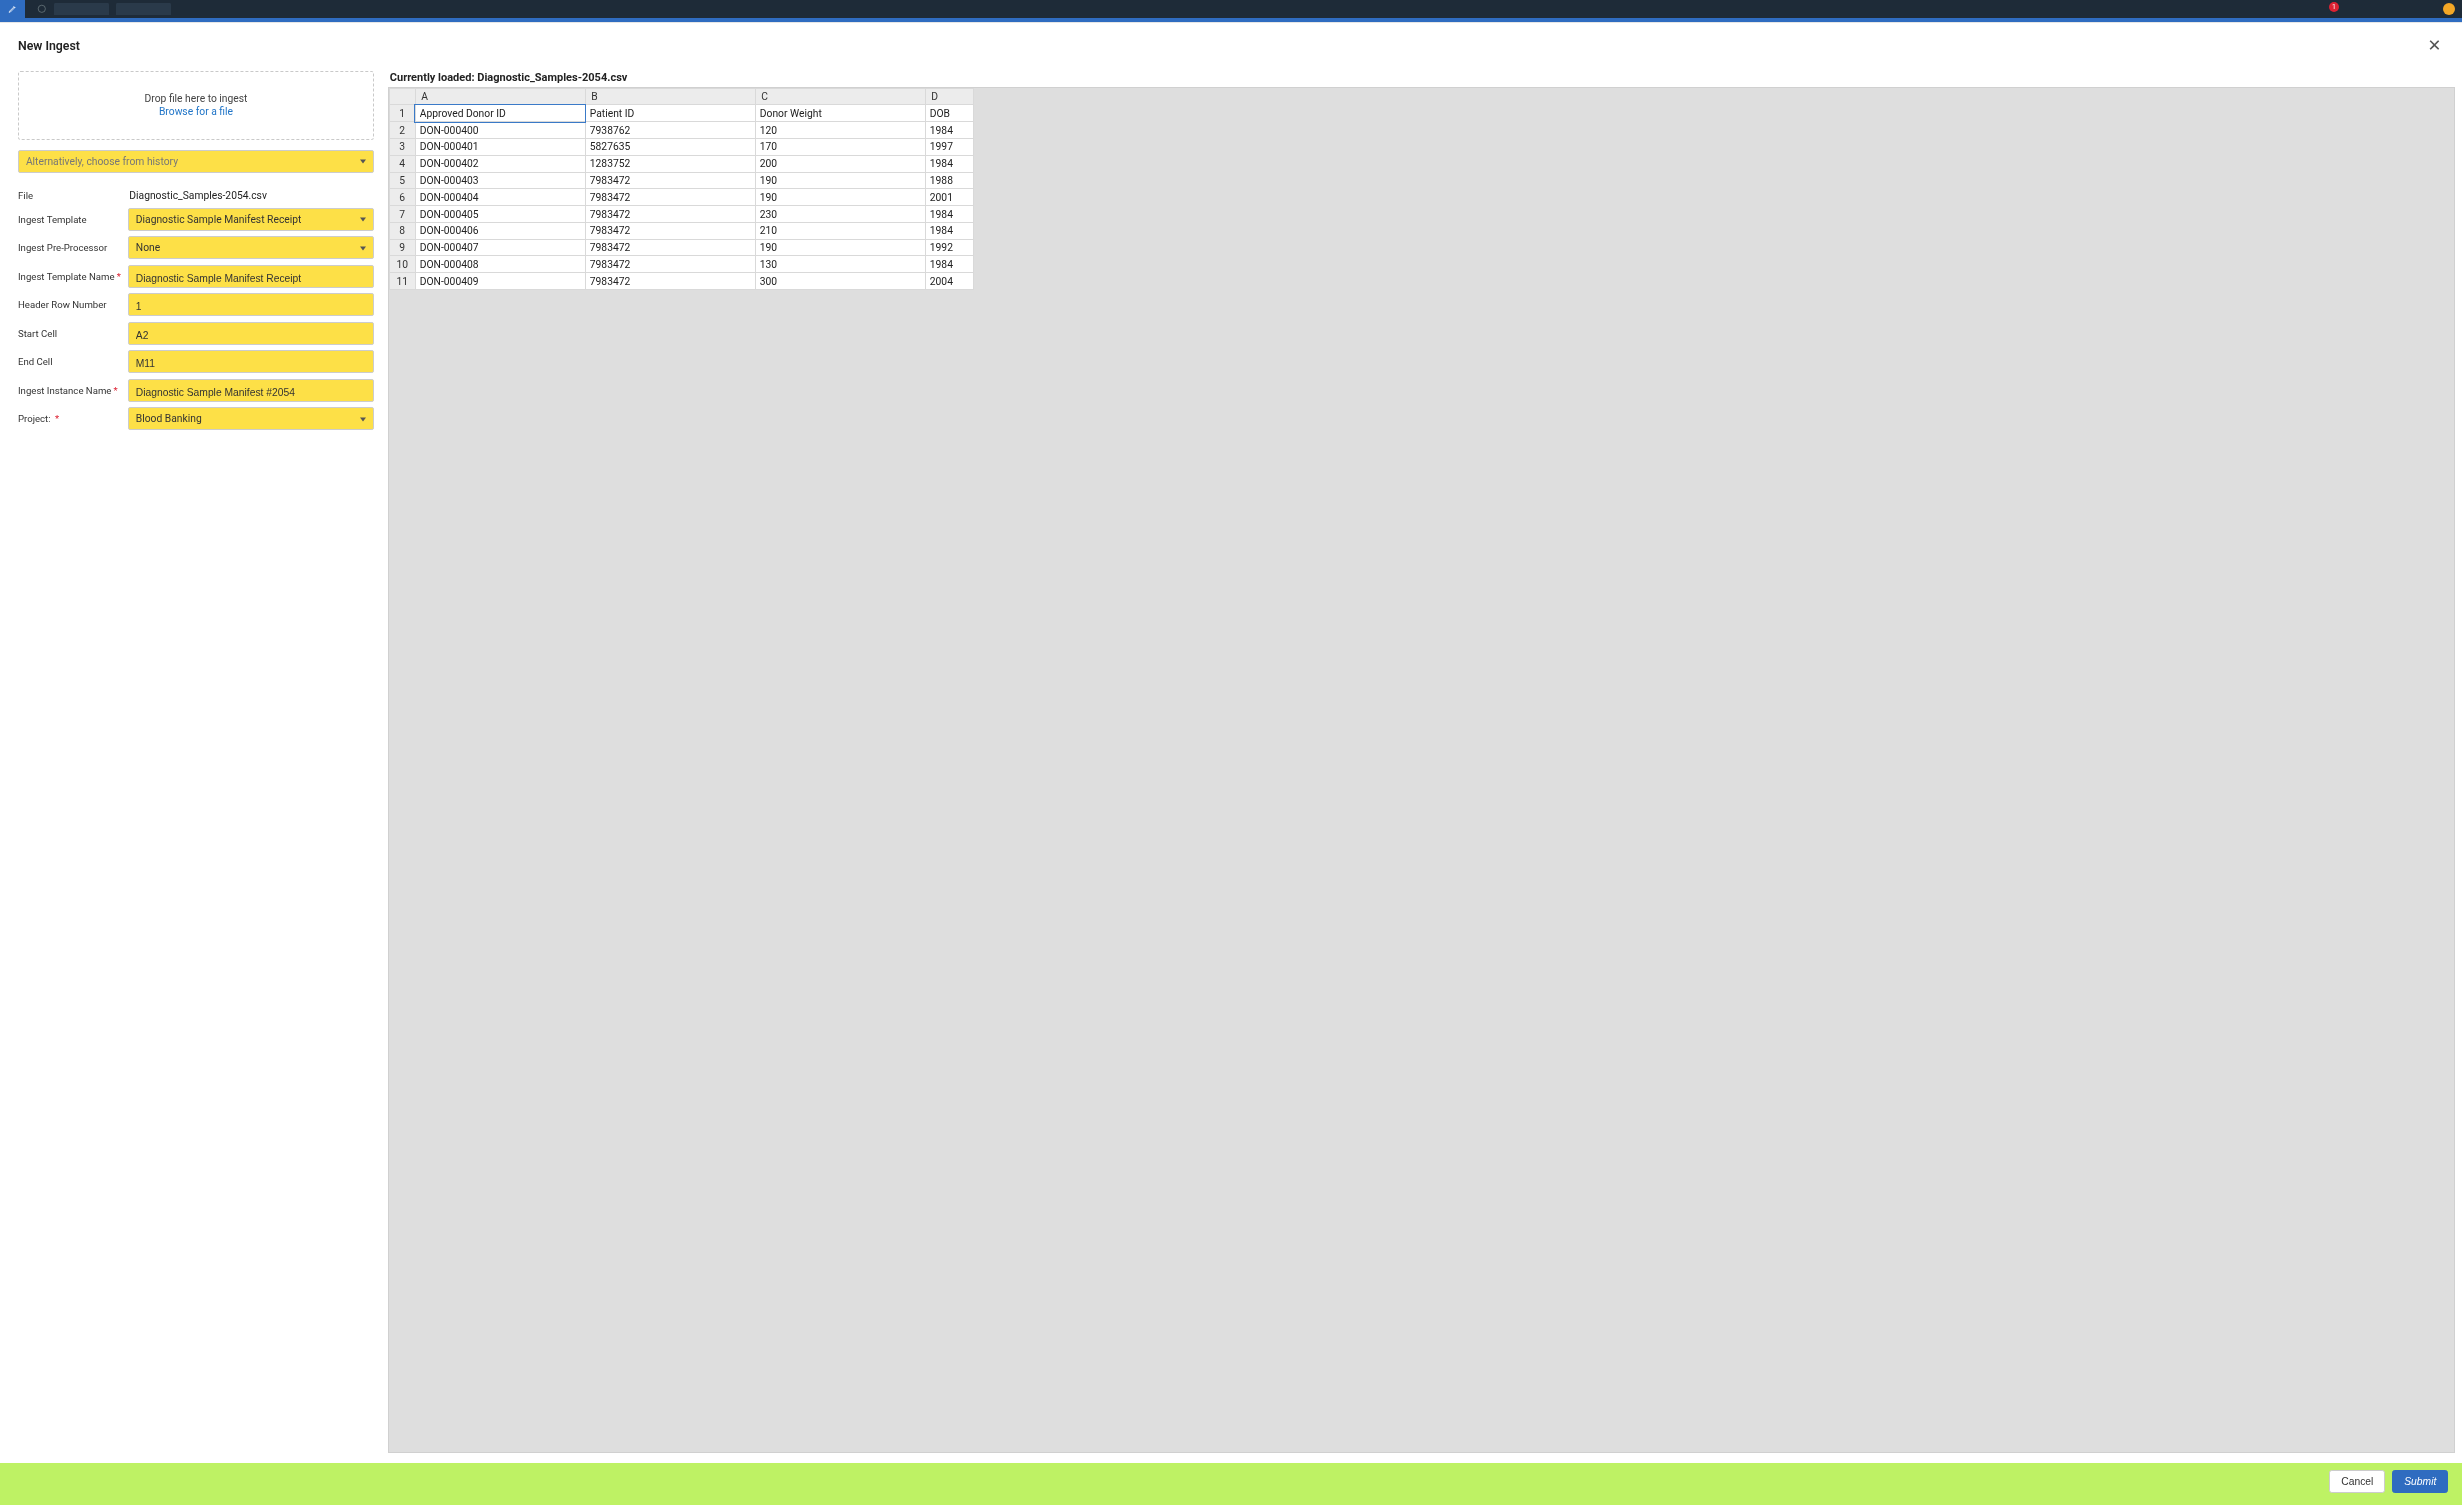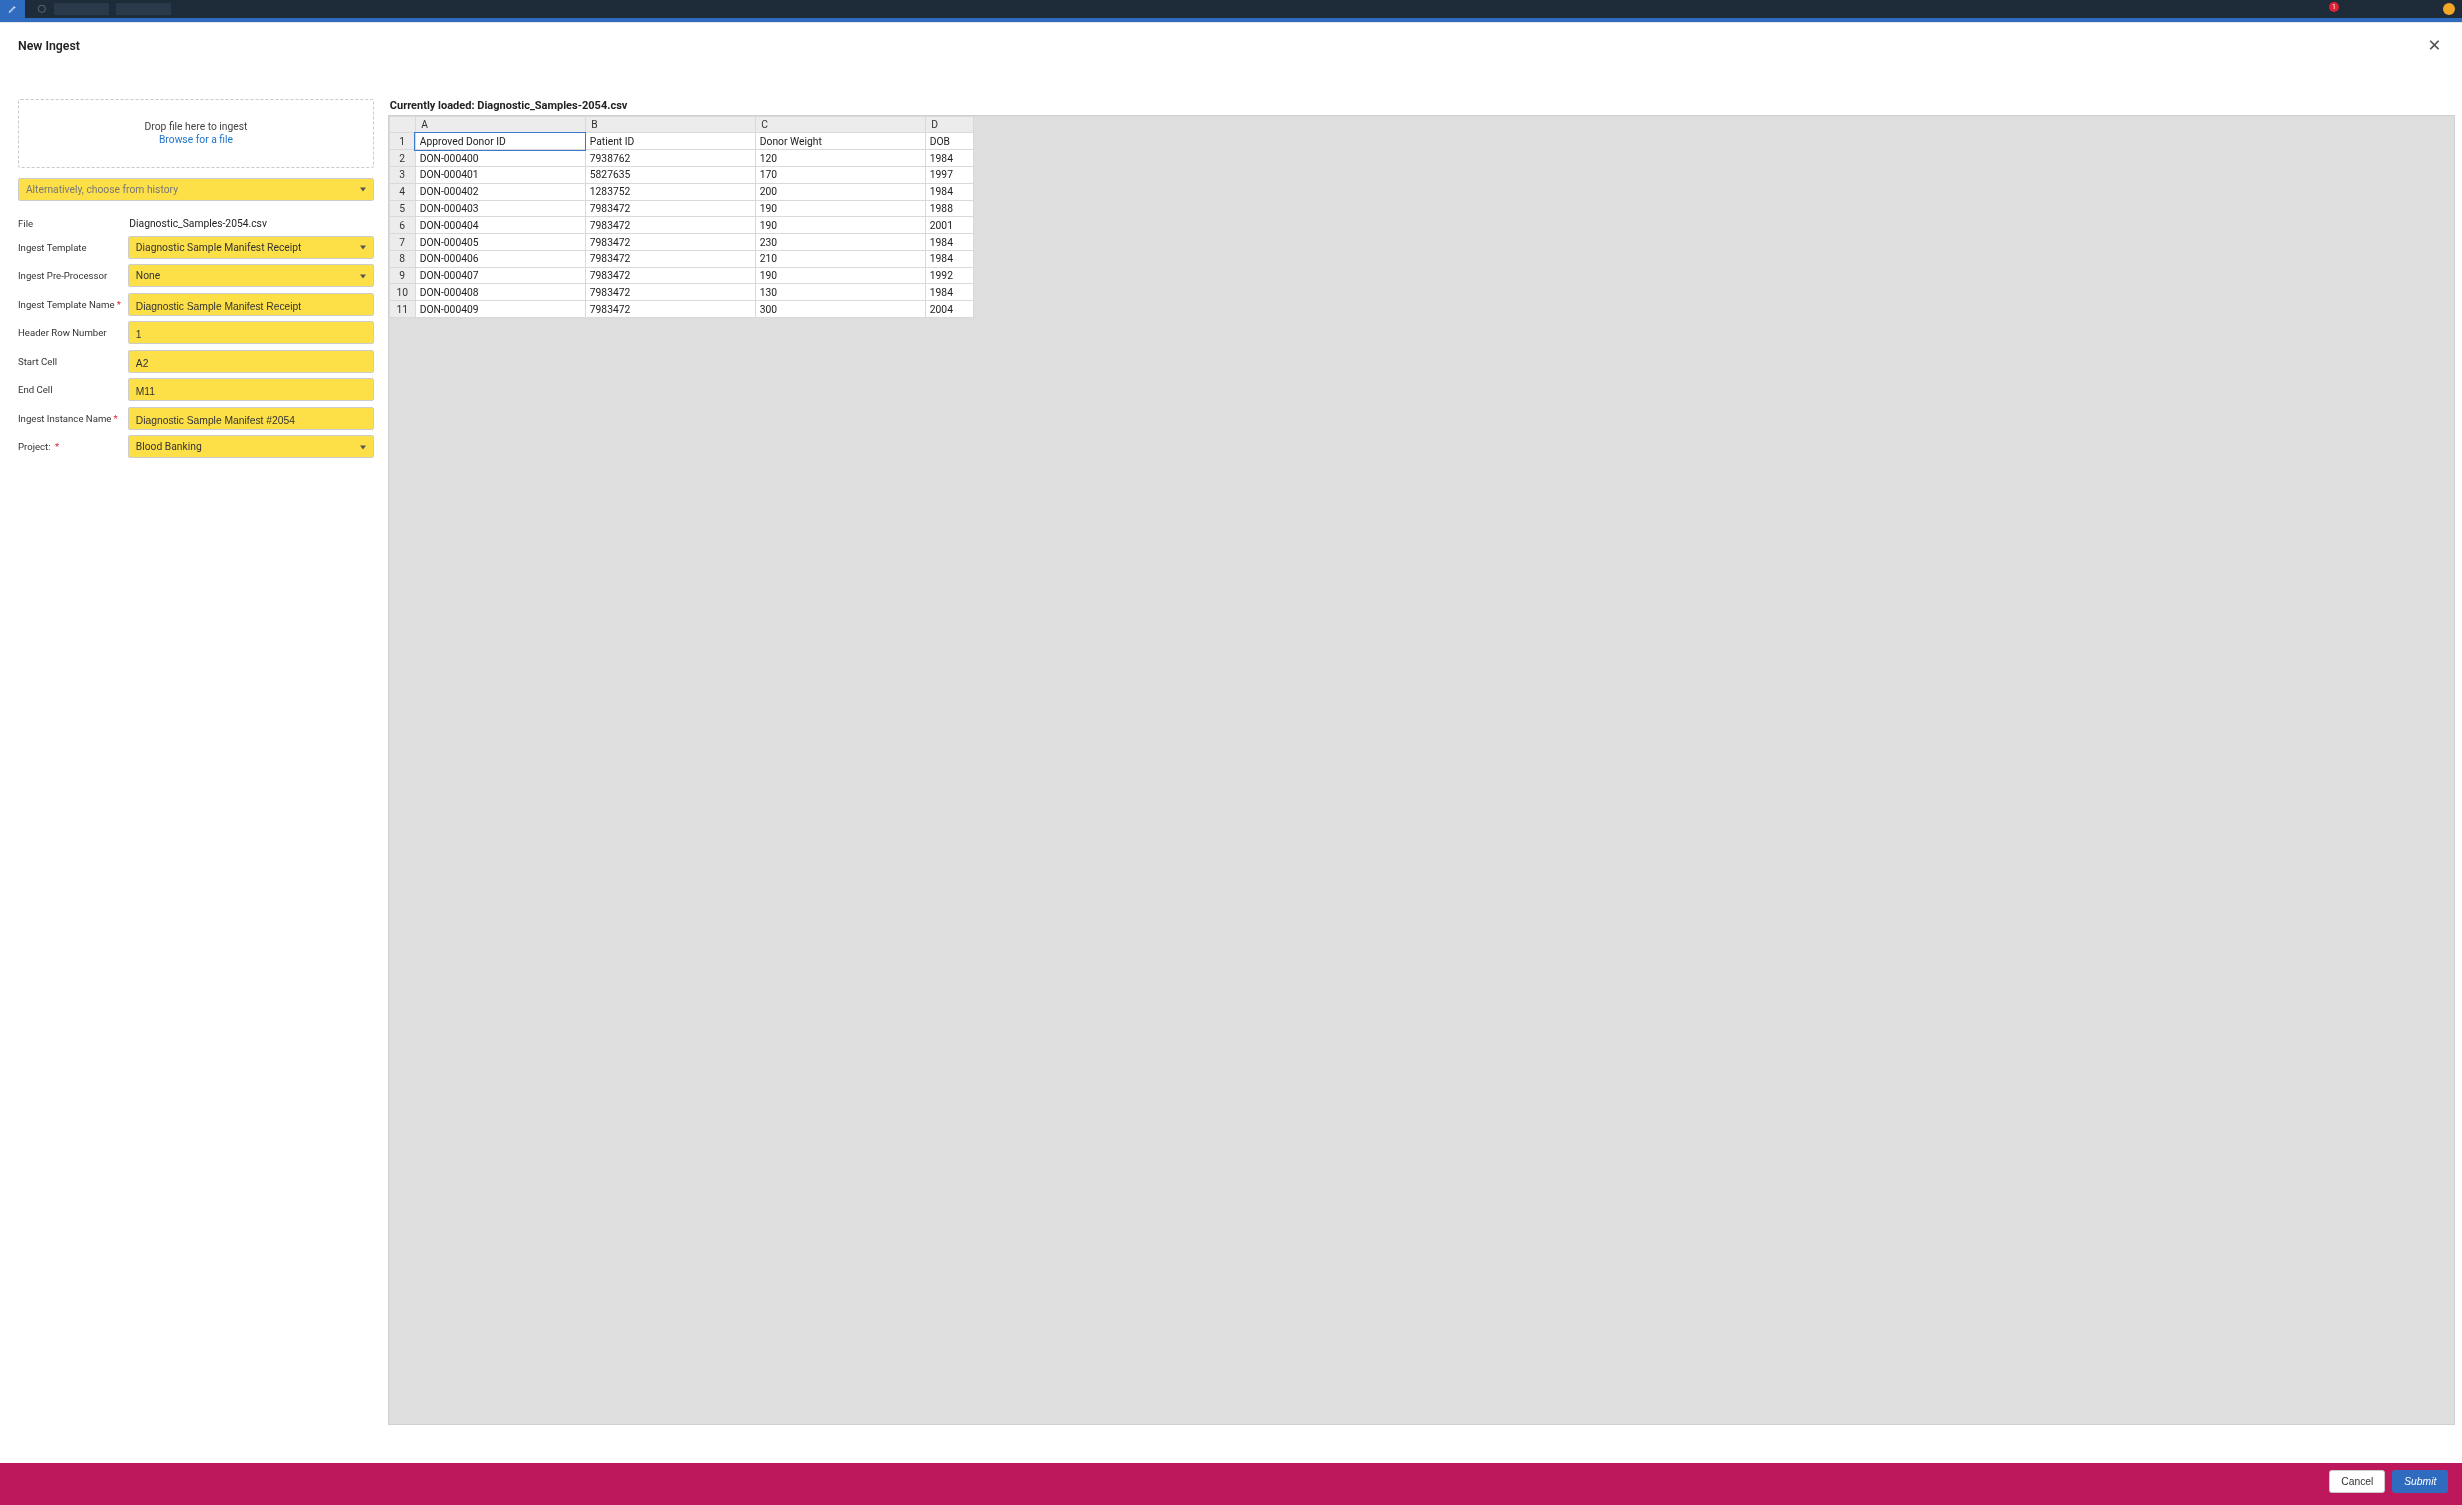--- a/index.html
+++ b/index.html
@@ -40,21 +40,20 @@
   .bluebar { height:4.1px; background:#2f6cc0; flex:0 0 auto; }
 
   
   .modal {
     flex: 1 1 auto;
     display:flex; flex-direction:column;
     border-top:0.7px solid #e6e6e6;
     min-height:0;
     position:relative;
     background:#fff;
-    gap:28px;
   }
   .modal-header {
     padding: 12.3px 18px 4.1px 18px;
     display:flex; align-items:center;
   }
   .modal-header h1 { font-size:12.3px; font-weight:600; }
   .modal-header .close {
     margin-left:auto; font-size:16.5px; color:#555; cursor:pointer;
     line-height:1; padding:2.7px;
   }
@@ -117,21 +116,21 @@
   table.sheet th.colh { text-align:left; padding-left:5.5px; }
   table.sheet th.rowh { text-align:center; width:26px; padding:1.4px 0; }
   table.sheet th.corner { width:26px; }
   td.sel { outline:1px solid #3a7ac8; outline-offset:-0.7px;margin-left:10px; }
 
   .col-A{width:170px;} .col-B{width:170px;} .col-C{width:170px;} .col-D{width:48px;}
 
   
   .modal-footer {
     flex:0 0 auto; display:flex; justify-content:flex-end; gap:6.9px;
-    padding: 6.9px 13.7px 12.3px 13.7px; background:#be185d;
+    padding: 6.9px 13.7px 12.3px 13.7px; background:#bef264;
   }
   .btn {
     height:23px; padding:0 11px; border-radius:2.7px; font-size:10.3px; cursor:pointer;
     display:inline-flex; align-items:center; border:0.7px solid #ccc; background:#fff; color:#333;
   }
   .btn.primary { background:#2f6cc0; border-color:#2f6cc0; color:#fff;font-style:italic; }
 
   
   .grid-wrap::-webkit-scrollbar { height:9.6px; width:9.6px; }
   .grid-wrap::-webkit-scrollbar-track { background:#e9e9e9; }

